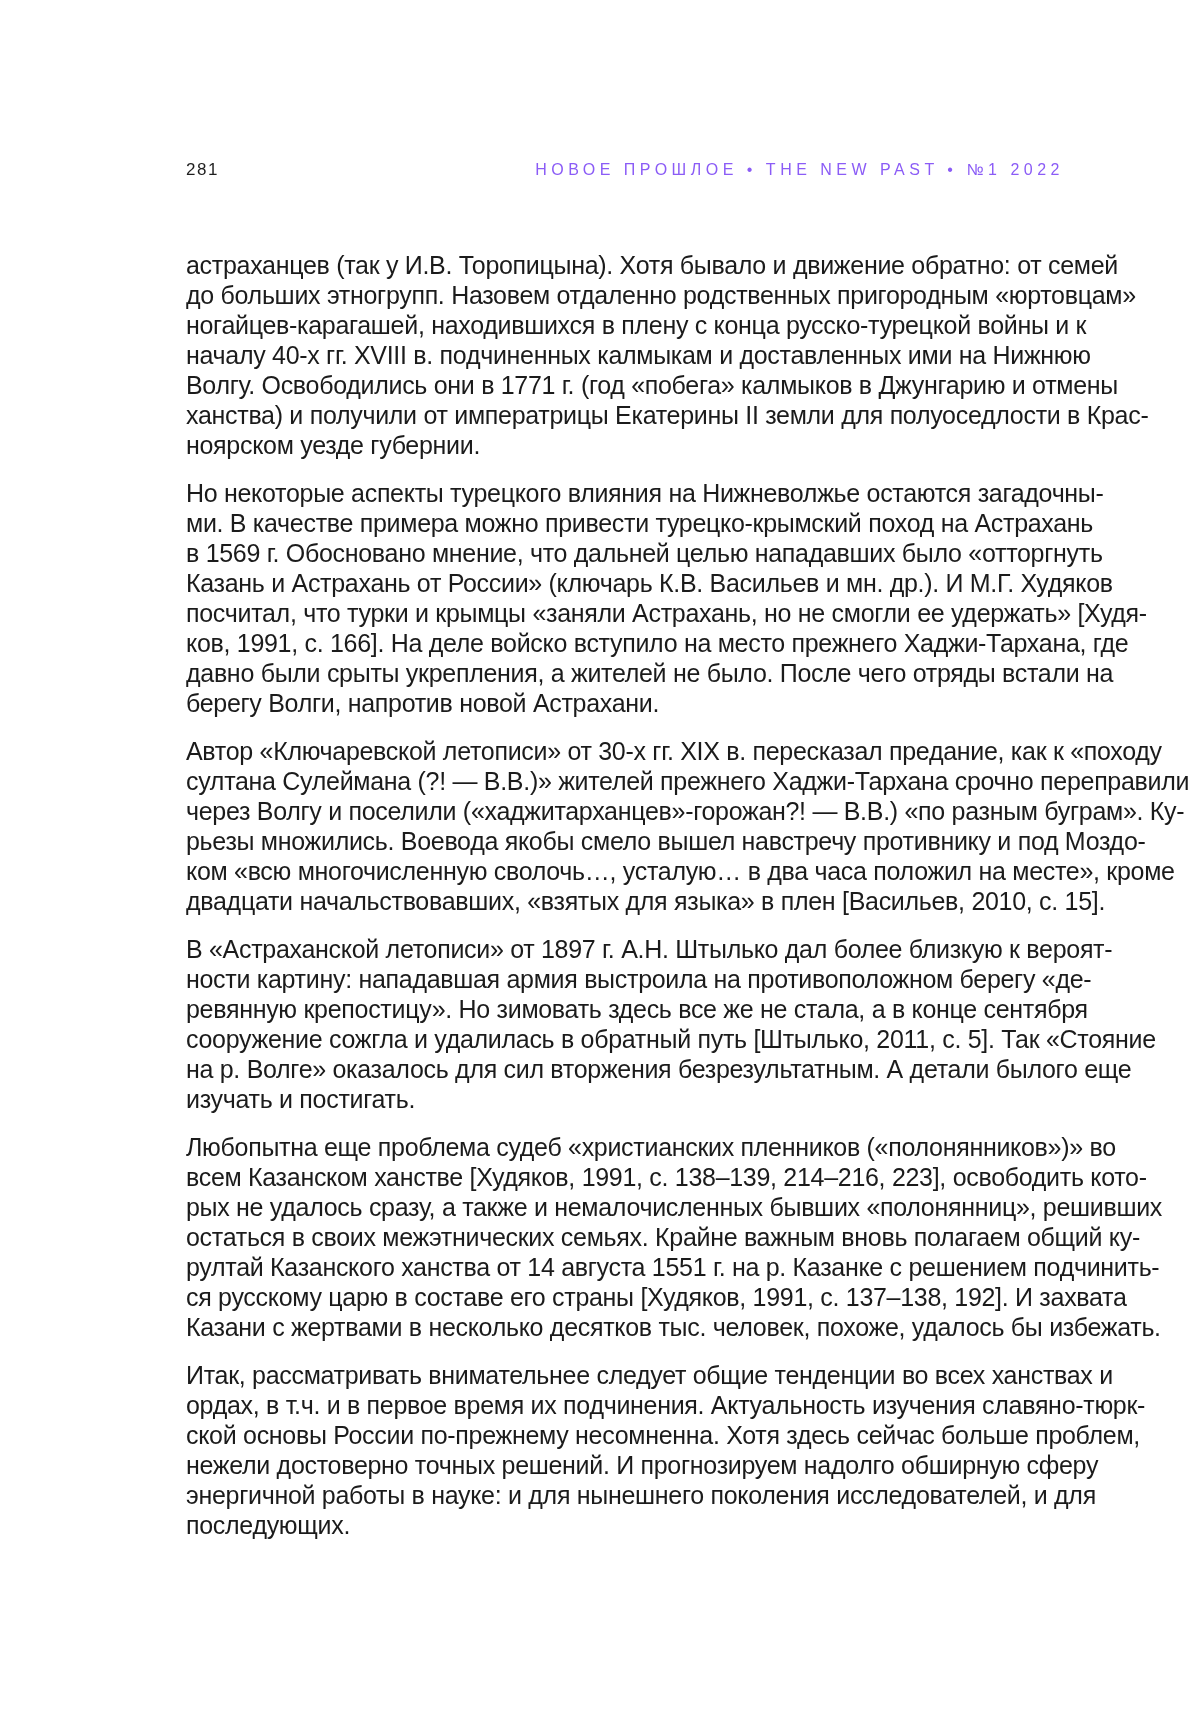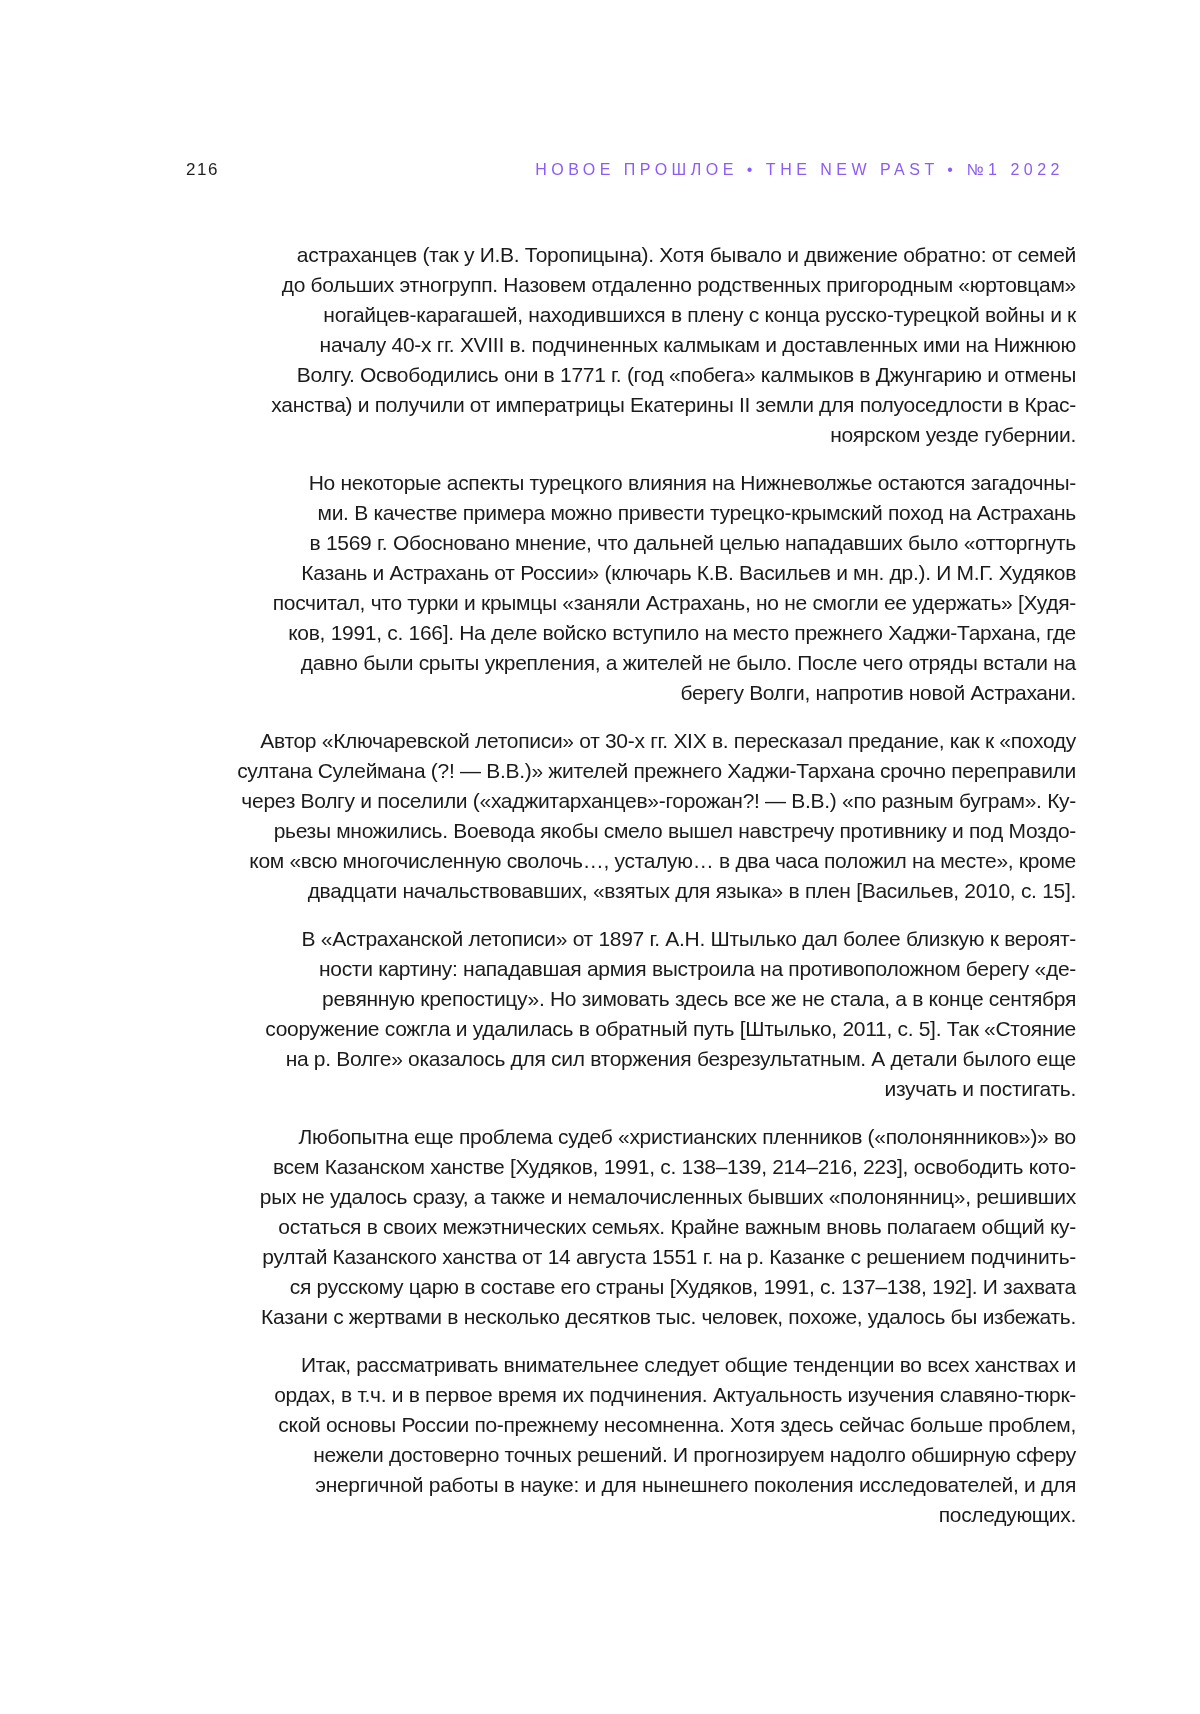--- a/index.html
+++ b/index.html
@@ -31,40 +31,39 @@
   }
   .running-title {
     font-size: 16px;
     letter-spacing: 4.5px;
     color: #8b5cf6;
     white-space: nowrap;
   }
   .article-body {
     position: absolute;
     left: 186px;
-    top: 240px;
+    top: 250px;
     width: 890px;
     color: #1b1b1b;
-    font-size: 21px;
+    font-size: 25px;
     line-height: 30px;
     letter-spacing: -0.3px;
-    text-align: right;
   }
   .para {
     margin: 0 0 18px 0;
     white-space: pre; 
   }
 </style>
 </head>
 <body>
 
 <div class="page">
 
   <header class="page-header">
-    <span class="page-number">216</span>
+    <span class="page-number">281</span>
     <span class="running-title">НОВОЕ ПРОШЛОЕ • THE NEW PAST • №1 2022</span>
   </header>
 
   <main class="article-body">
     <p class="para">астраханцев (так у И.В. Торопицына). Хотя бывало и движение обратно: от семей
 до больших этногрупп. Назовем отдаленно родственных пригородным «юртовцам»
 ногайцев-карагашей, находившихся в плену с конца русско-турецкой войны и к
 началу 40-х гг. XVIII в. подчиненных калмыкам и доставленных ими на Нижнюю
 Волгу. Освободились они в 1771 г. (год «побега» калмыков в Джунгарию и отмены
 ханства) и получили от императрицы Екатерины II земли для полуоседлости в Крас-

